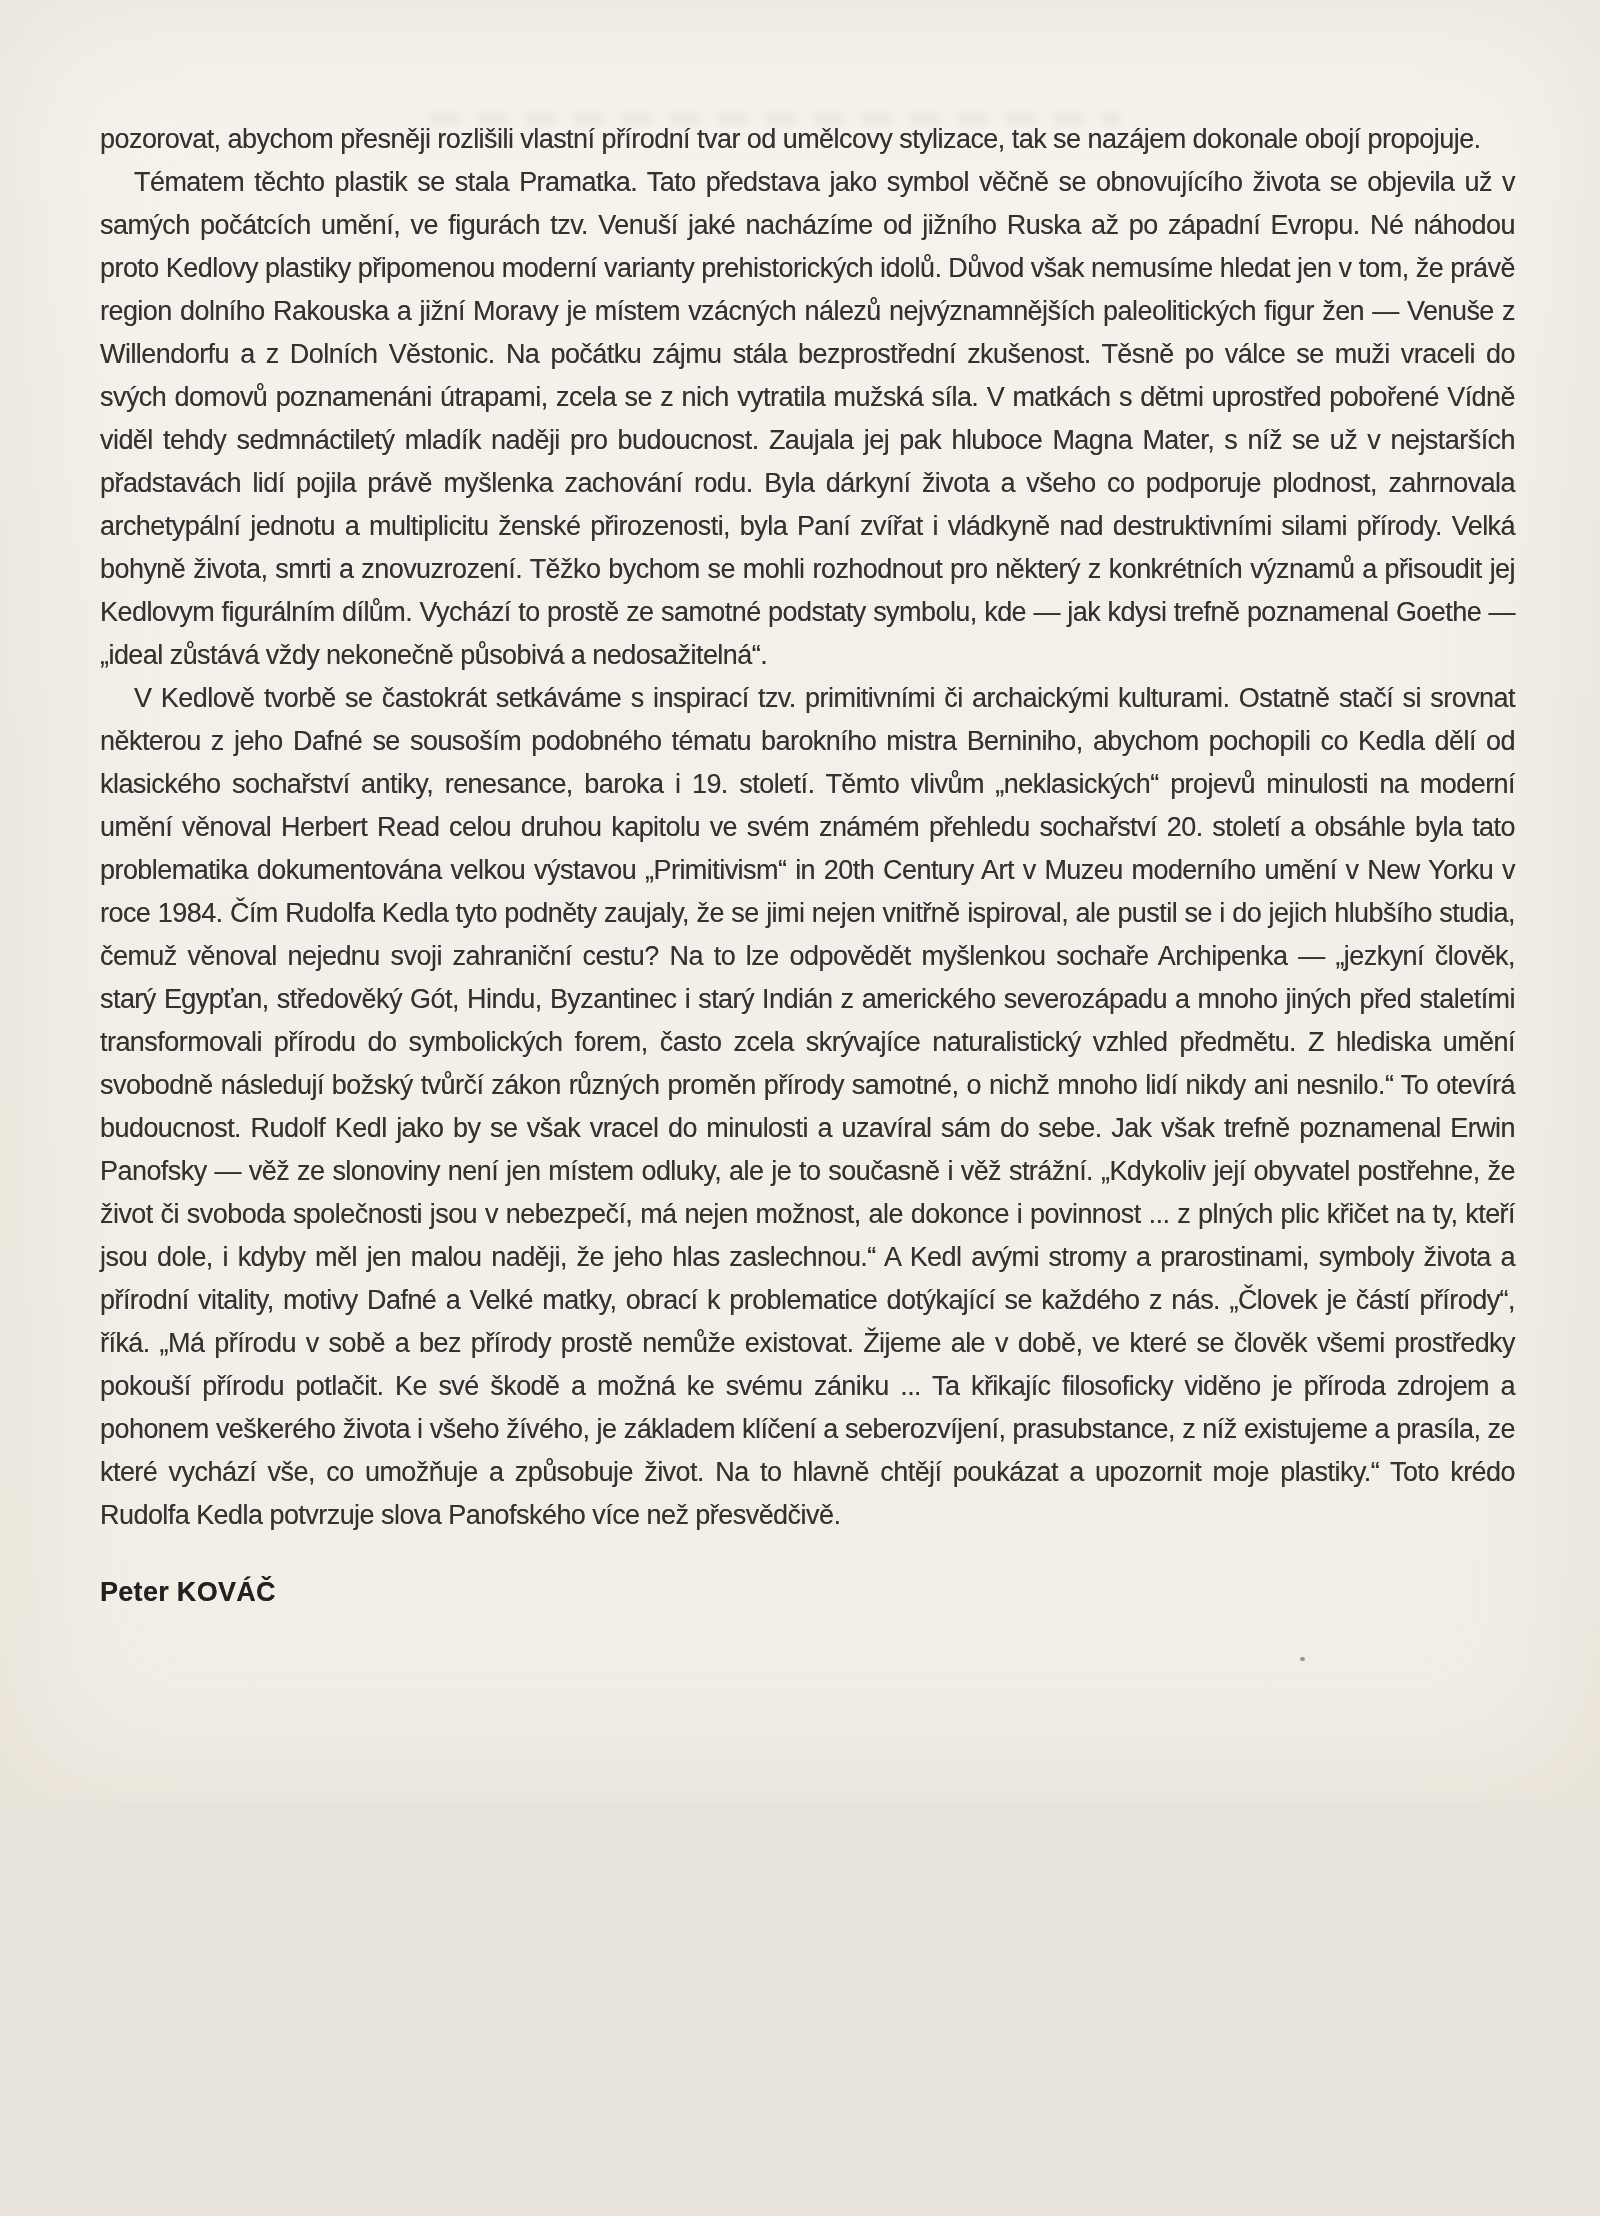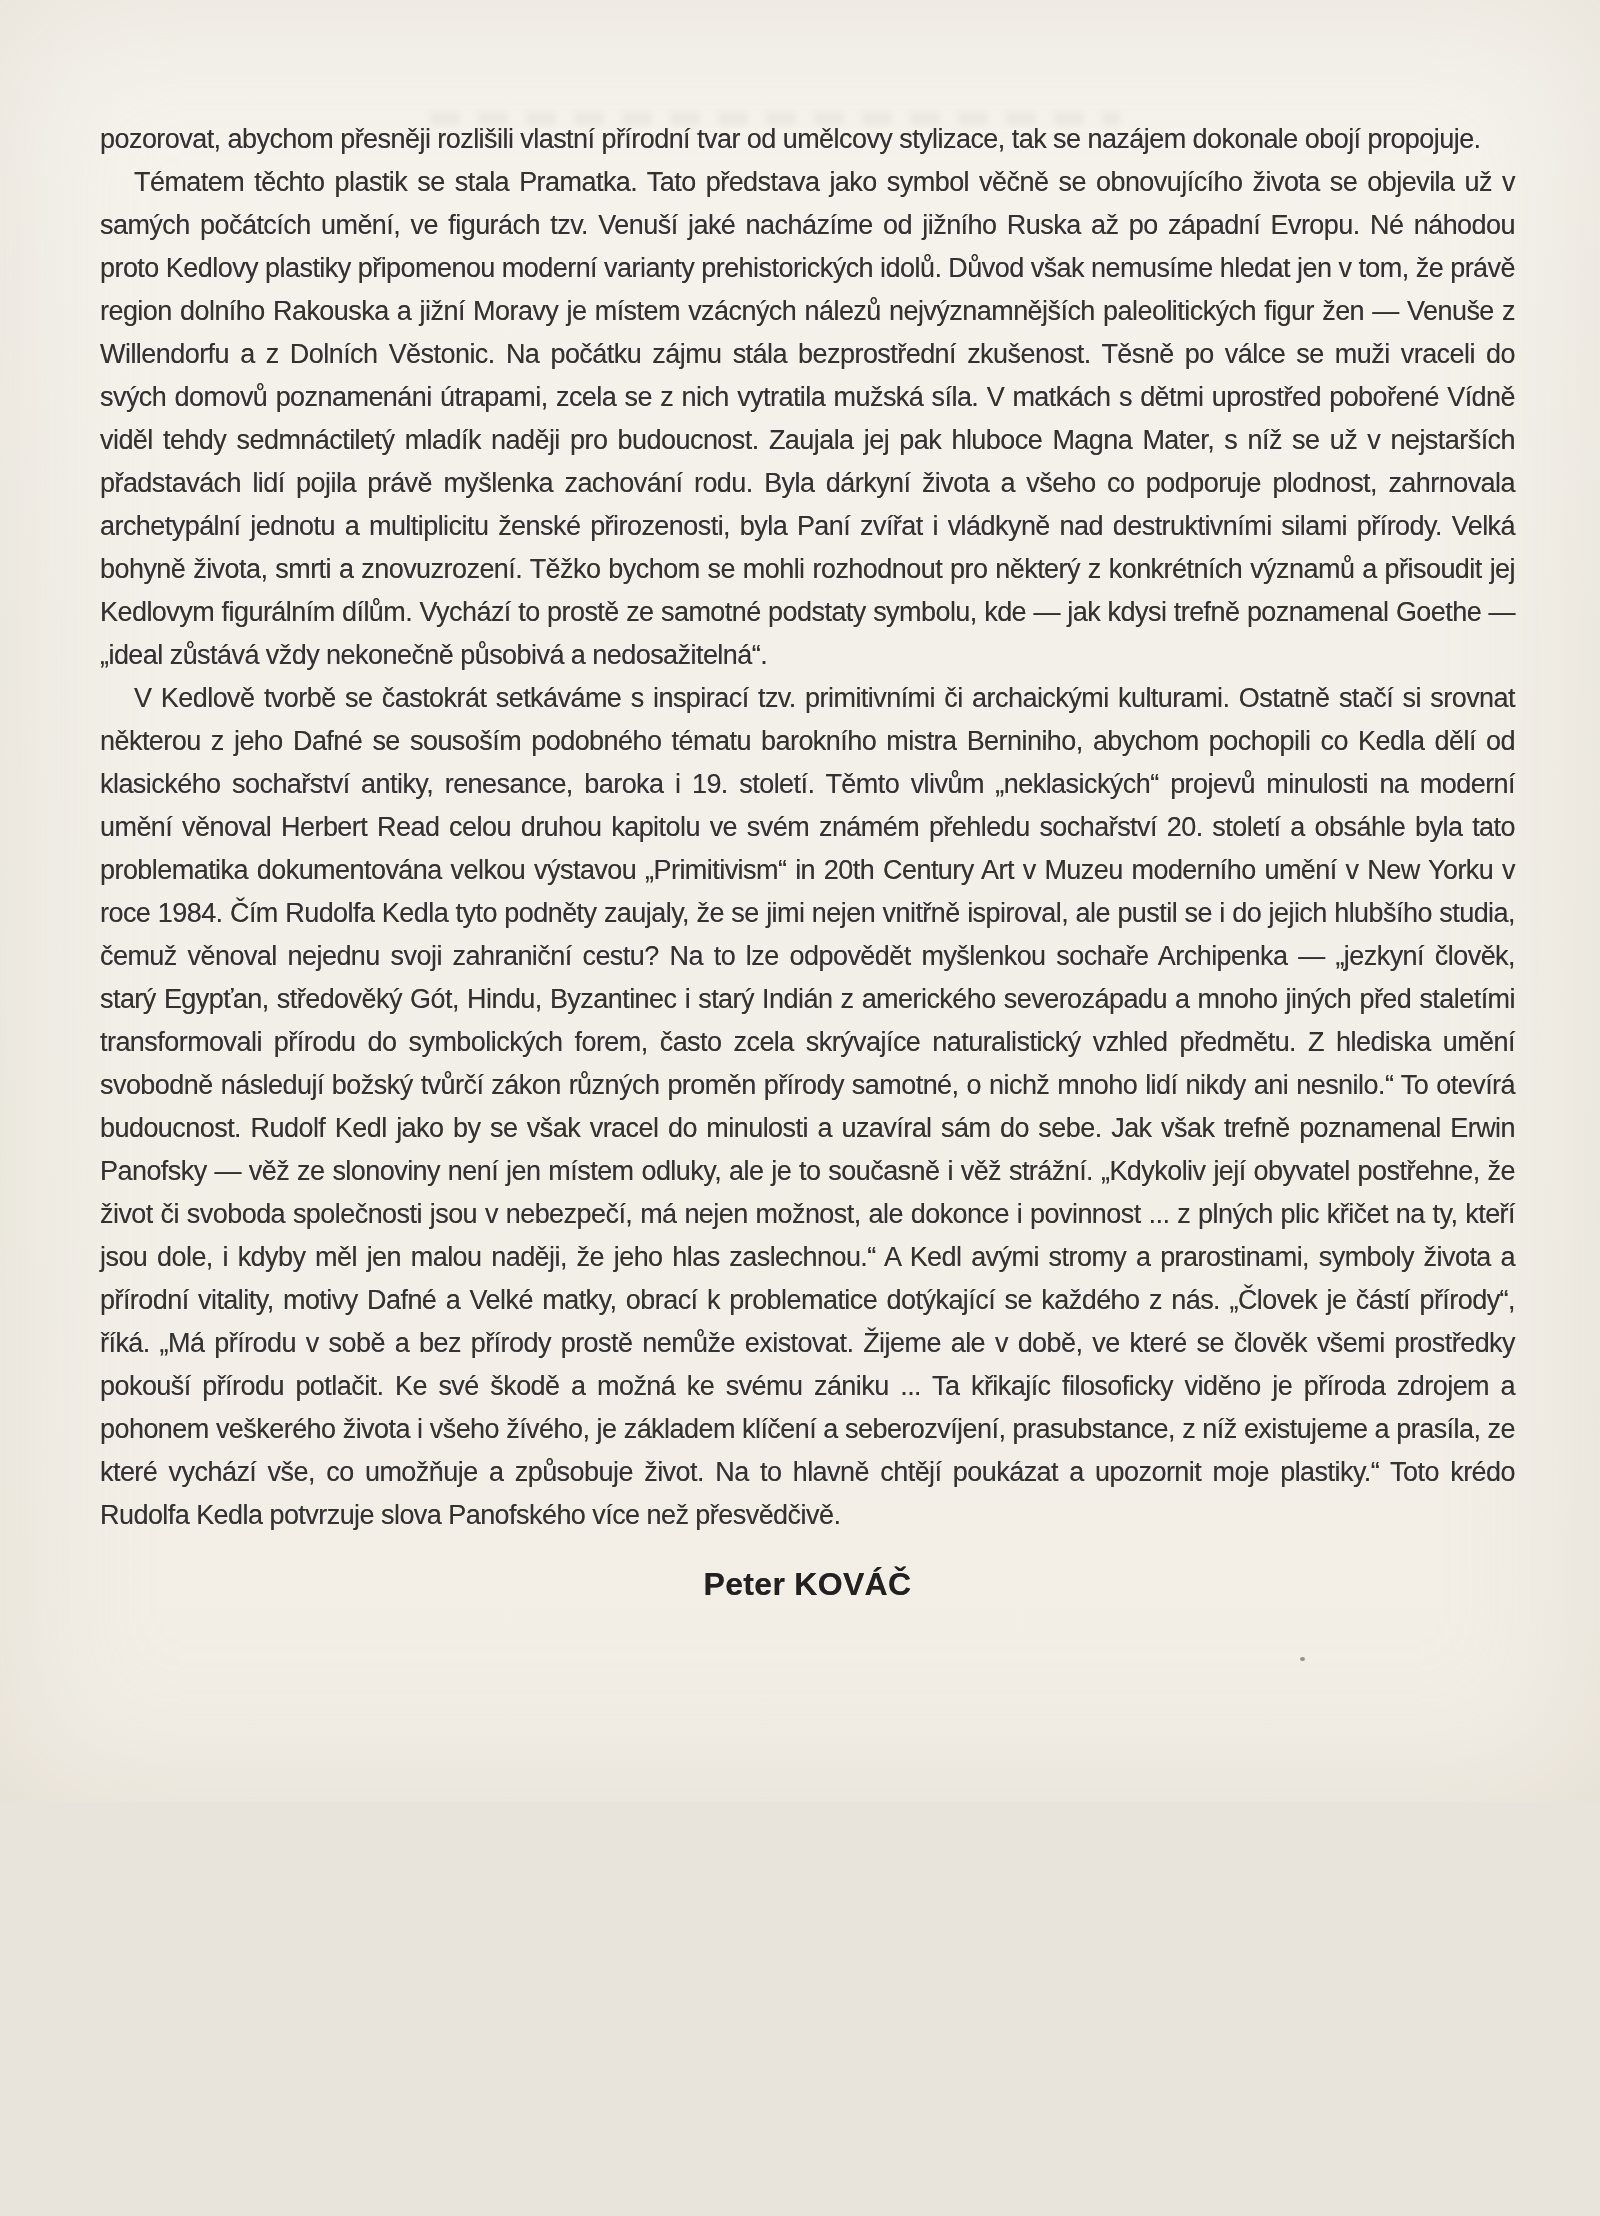--- a/index.html
+++ b/index.html
@@ -36,24 +36,24 @@
   .para {
     margin: 0;
     text-indent: 34px;
   }
   .para.first {
     text-indent: 0;
   }
   .para.spaced {
   }
   .signature {
-    margin-top: 26px;
-    text-align: center;
+    margin-top: 34px;
+    text-align: left;
     font-weight: bold;
-    font-size: 32px;
+    font-size: 27px;
     letter-spacing: 0.3px;
     color: #232120;
     text-shadow: 0 0 0.5px rgba(30, 28, 26, 0.6);
   }
   
   .ghost-lines {
     position: absolute;
     left: 108px;
     right: 92px;
     top: 1902px;

